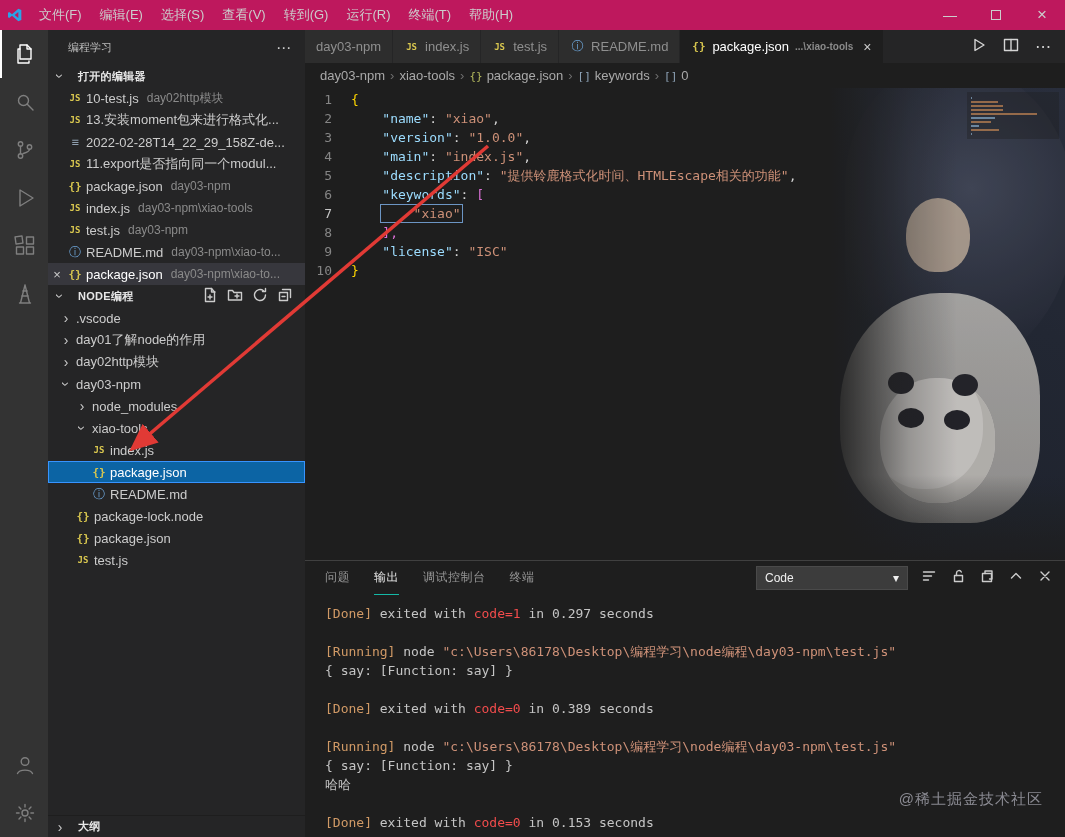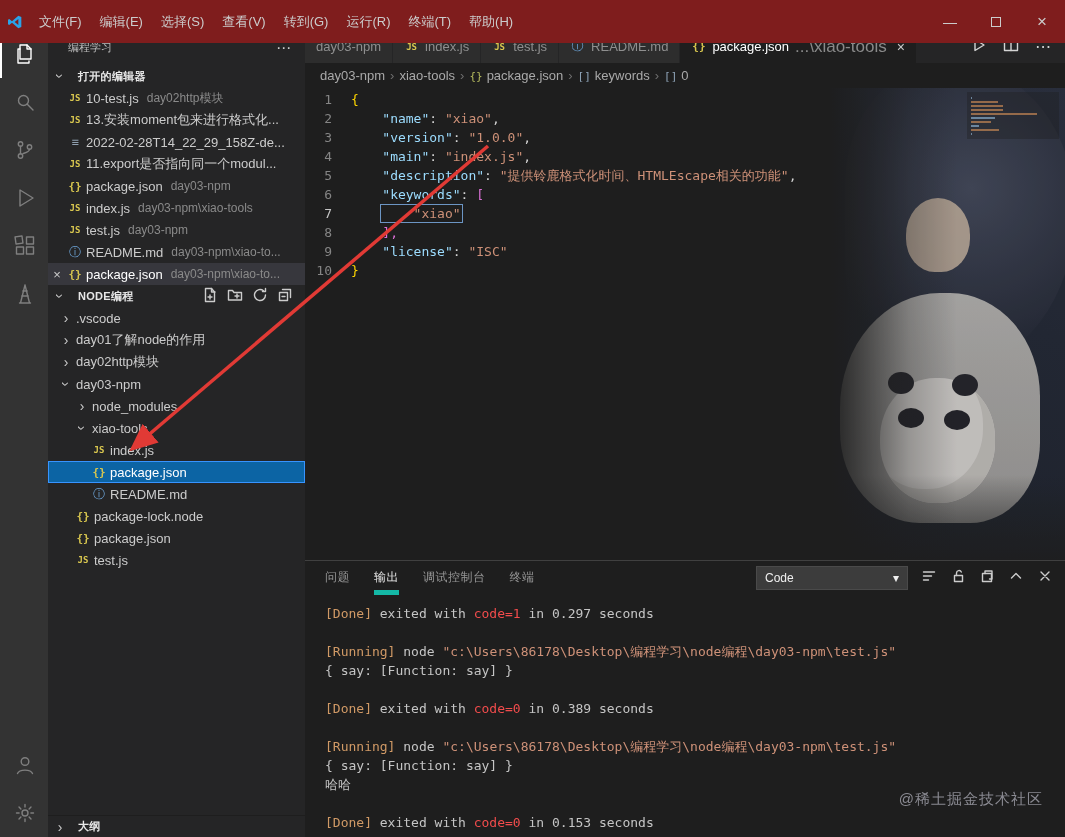--- a/index.html
+++ b/index.html
@@ -1,21 +1,21 @@
 <!DOCTYPE html>
 <html><head>
 <meta charset="utf-8">
 <style>
   * { margin:0; padding:0; box-sizing:border-box; }
   html,body { width:1065px; height:837px; background:#1e1e1e; overflow:hidden;
     font-family:"Liberation Sans","DejaVu Sans",sans-serif; }
   #root { position:relative; width:1065px; height:837px; background:#1e1e1e; overflow:hidden; }
 
   
-  #titlebar { position:absolute; left:0; top:0; width:1065px; height:43px; background:#7f1d1d;
+  #titlebar { position:absolute; left:0; top:0; width:1065px; height:30px; background:#be185d;
     display:flex; align-items:center; color:#cccccc; font-size:13px; z-index:20; }
   #vscode-logo { width:30px; display:flex; justify-content:center; }
   #menubar { display:flex; }
   .menu-item { padding:0 9px; height:30px; line-height:30px; cursor:default; }
   #window-title { position:absolute; left:50%; transform:translateX(-50%); color:#c8c8c8; white-space:nowrap; }
   #window-controls { margin-left:auto; display:flex; height:30px; }
   .wc { width:46px; height:30px; display:flex; align-items:center; justify-content:center; color:#cccccc; font-size:14px; }
   .maxbox { width:10px; height:10px; border:1px solid #cccccc; display:inline-block; }
   .wc.close { font-size:17px; }
 
@@ -58,21 +58,21 @@
   #file-tree { flex:1 1 auto; }
 
   
   #tabbar { position:absolute; left:305px; top:30px; right:0; height:33px; background:#252526;
     display:flex; z-index:8; }
   #tabs { display:flex; }
   .tab { display:flex; align-items:center; gap:6px; padding:0 11px; background:#2d2d2d; color:#8f8f8f;
     font-size:13px; border-right:1px solid #252526; }
   .tab .ficon { width:15px; flex:0 0 15px; }
   .tab.active { background:#1e1e1e; color:#ffffff; }
-  .tab-desc { color:#8a8a8a; font-size:17px; }
+  .tab-desc { color:#8a8a8a; font-size:10px;font-weight:bold; }
   .tab-close { margin-left:4px; color:#cccccc; font-size:14px; }
   .tab-actions { margin-left:auto; display:flex; align-items:center; gap:16px; padding:0 14px; color:#d4d4d4; }
   .tab-actions svg { width:16px; height:16px; }
   .tab-actions .txt-ic { font-size:16px; }
 
   #breadcrumb { position:absolute; left:305px; top:63px; right:0; height:25px; background:#1e1e1e;
     display:flex; align-items:center; color:#a9a9a9; font-size:13px; padding-left:15px; z-index:8; }
   .bc-sep { margin:0 5px; color:#6e6e6e; }
   .bc-icon { margin-right:4px; font-family:"DejaVu Sans Mono",monospace; font-size:11px; color:#b5ba5e; }
   .bc-icon.dim { color:#8fa4b8; }
@@ -109,21 +109,21 @@
     background:linear-gradient(90deg,#1e1e1e 0%,rgba(30,30,30,.75) 12%,rgba(30,30,30,.25) 35%,rgba(30,30,30,0) 55%),
                linear-gradient(0deg,rgba(30,30,30,.85) 0%,rgba(30,30,30,0) 18%); }
   #minimap { position:absolute; right:6px; top:4px; width:92px; z-index:3; background:rgba(30,30,30,.35); padding:3px 0 4px; }
   .mm-bar { height:2px; margin:2px 0 0 4px; opacity:.8; }
 
   
   #panel { position:absolute; left:305px; top:560px; right:0; bottom:0; background:#1e1e1e;
     border-top:1px solid rgba(128,128,128,.35); z-index:8; }
   #panel-header { height:34px; display:flex; align-items:center; padding:0 12px 0 20px; }
   .panel-tab { margin-right:24px; font-size:12px; color:#969696; height:34px; line-height:32px; letter-spacing:.5px; }
-  .panel-tab.active { color:#e7e7e7; border-bottom:5px solid #14b8a6; }
+  .panel-tab.active { color:#e7e7e7; border-bottom:1px solid #14b8a6; }
   .panel-right { margin-left:auto; display:flex; align-items:center; gap:13px; color:#cccccc; }
   .channel-select { width:152px; height:24px; background:#3c3c3c; border:1px solid #4a4a4a; color:#f0f0f0;
     font-size:12px; display:flex; align-items:center; justify-content:space-between; padding:0 8px;gap:36px; }
   .panel-right svg { width:16px; height:16px; }
   #output { position:absolute; left:20px; right:14px; top:36px; bottom:0; overflow:hidden;
     font-family:"DejaVu Sans Mono",monospace; font-size:13px; line-height:19px; white-space:pre; padding-top:7px; }
   .out-line { height:19px; }
   .out-tag { color:#d19a66; }
   .out-plain { color:#c5c5c5; }
   .out-code { color:#f14c4c; }

